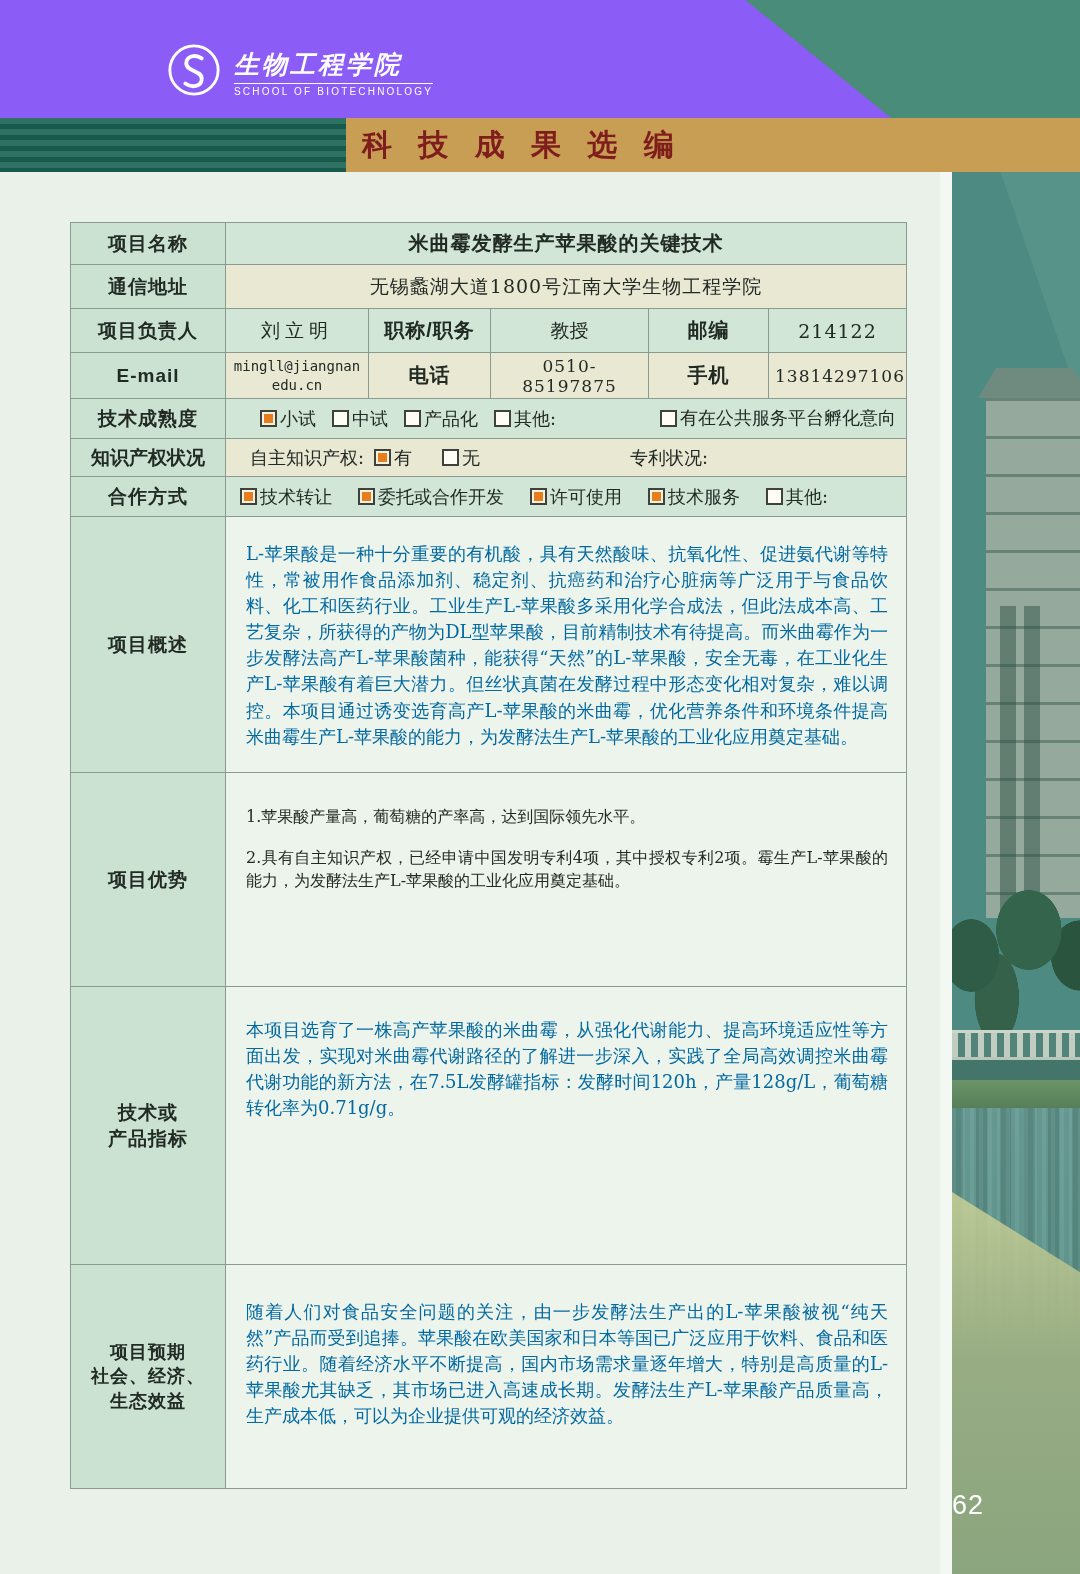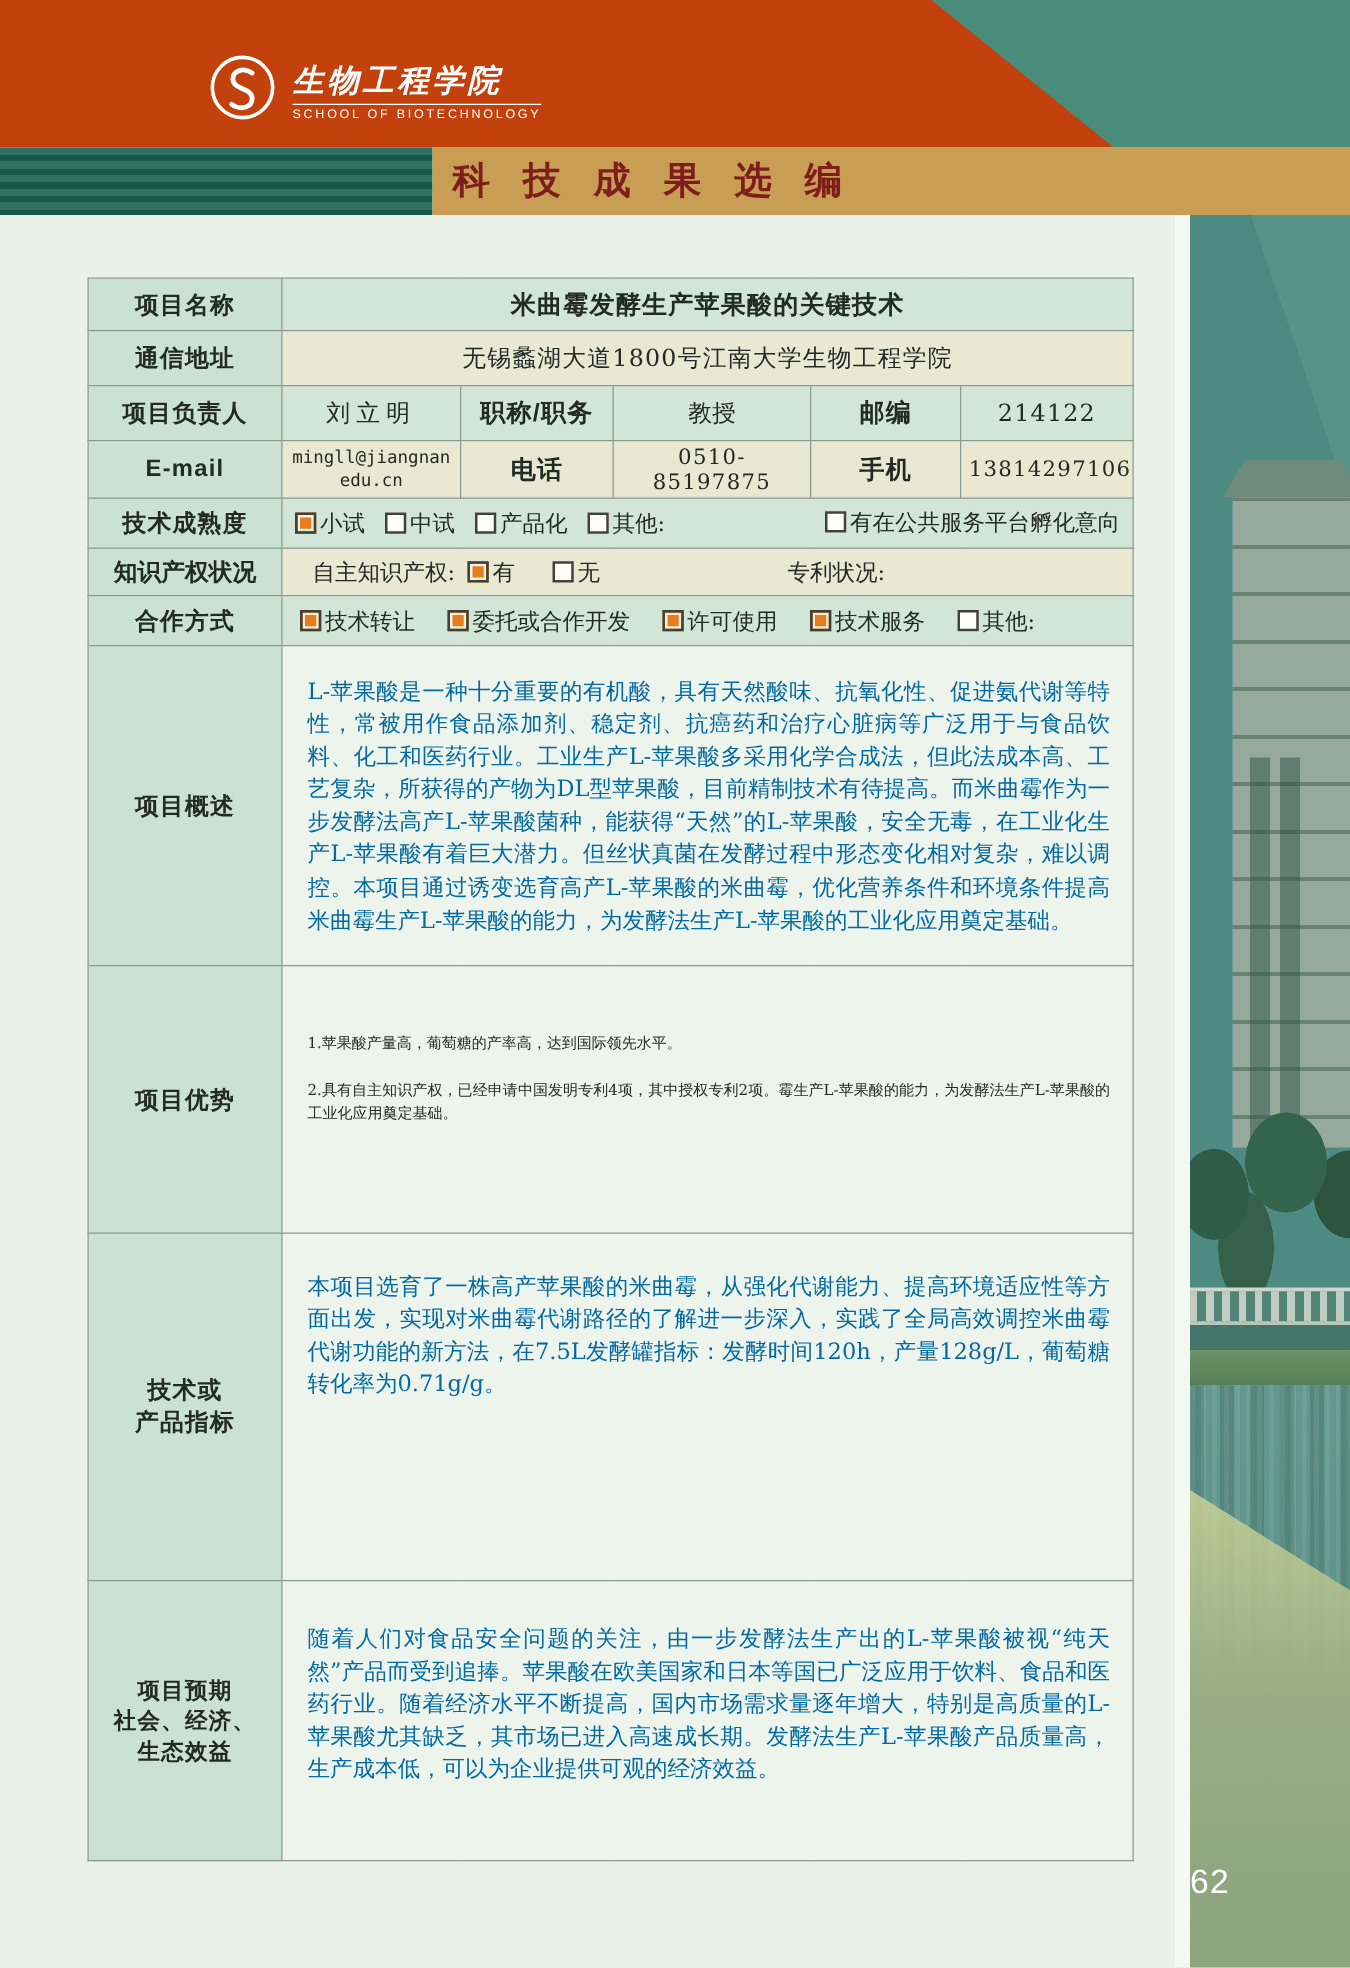--- a/index.html
+++ b/index.html
@@ -4,21 +4,21 @@
 <style>
   * { margin:0; padding:0; box-sizing:border-box; }
   html,body { width:1080px; height:1574px; }
   body {
     position:relative; overflow:hidden;
     background:#e9f1e9;
     font-family:"Liberation Sans", sans-serif;
     color:#222a24;
   }
   
-  .header-top { position:absolute; left:0; top:0; width:1080px; height:118px; background:#c2410c; }
+  .header-top { position:absolute; left:0; top:0; width:1080px; height:118px; background:#8b5cf6; }
   .header-top .diag { position:absolute; inset:0; background:#4a8c7a; clip-path:polygon(69% 0, 100% 0, 100% 100%, 82.5% 100%); }
   .logo { position:absolute; left:166px; top:42px; display:flex; align-items:center; gap:12px; }
   .logo-text-cn { color:#fff; font-size:25px; font-weight:bold; font-family:"DejaVu Serif", serif; font-style:italic; letter-spacing:3px; }
   .logo-text-en { color:#fff; font-size:10px; letter-spacing:2.2px; border-top:1.5px solid #fff; padding-top:2px; margin-top:2px; }
   .stripes { position:absolute; left:0; top:118px; width:346px; height:54px;
     background:repeating-linear-gradient(180deg,#2f7263 0 6px,#175a4c 6px 11px); }
   .gold-banner { position:absolute; left:346px; top:118px; width:734px; height:54px; background:#c89e55; }
   .banner-title { position:absolute; left:16px; top:0; line-height:54px; color:#7f1d1d; font-size:30px; font-weight:bold; letter-spacing:9px; white-space:nowrap; }
   
   .gap-strip { position:absolute; left:940px; top:172px; width:12px; height:1402px; background:#f4f8f3; }
@@ -62,31 +62,31 @@
   .title-cell { font-weight:bold; font-size:20px; text-align:center; letter-spacing:1px; }
   .center { text-align:center; }
   .mini-lbl { font-weight:bold; font-size:20px; text-align:center; letter-spacing:1px; }
   .email-lbl { font-size:23px; letter-spacing:0.5px; }
   .email-val { font-family:"DejaVu Sans Mono", monospace; font-size:14px; text-align:center; line-height:1.3; word-break:break-all; }
   .kai { font-family:"DejaVu Serif", serif; font-size:19px; }
   .addr { letter-spacing:1px; }
   .name-sp { letter-spacing:5px; }
   .num { font-family:"DejaVu Serif", serif; font-size:19px; letter-spacing:1px; }
   .para { font-family:"DejaVu Serif", serif; font-size:18px; line-height:1.45; color:#0369a1; text-align:justify; }
-  .adv-item { font-family:"DejaVu Serif", serif; font-size:12px; line-height:1.45; margin-bottom:18px; text-align:justify;margin-top:21px; }
+  .adv-item { font-family:"DejaVu Serif", serif; font-size:16px; line-height:1.45; margin-bottom:18px; text-align:justify; }
   
   .cb-row { display:flex; align-items:center; font-family:"DejaVu Serif", serif; font-size:18px; }
   .cb-item { display:inline-flex; align-items:center; gap:3px; }
   .cb { display:inline-block; width:17px; height:17px; border:2px solid #3f423b; background:#fdfdf6; flex:none; }
   .cb.checked { background:#e87d1e; box-shadow:inset 0 0 0 2px #f6f2e2; }
   .gap-28 { gap:30px; }
   .push-right { margin-left:auto; margin-right:4px; }
   .ip-prefix { margin-left:18px; margin-right:10px; }
   .ip-suffix { margin-left:150px; }
-  .mat-left { display:inline-flex; gap:16px; margin-left:4px; }
+  .mat-left { display:inline-flex; gap:16px; margin-left:28px; }
   .coop-row { gap:26px; margin-left:8px; }
 </style>
 </head>
 <body>
 
 <div class="header-top">
   <div class="diag"></div>
   <div class="logo">
     <span>
       <svg width="56" height="56" viewBox="0 0 58 58">

